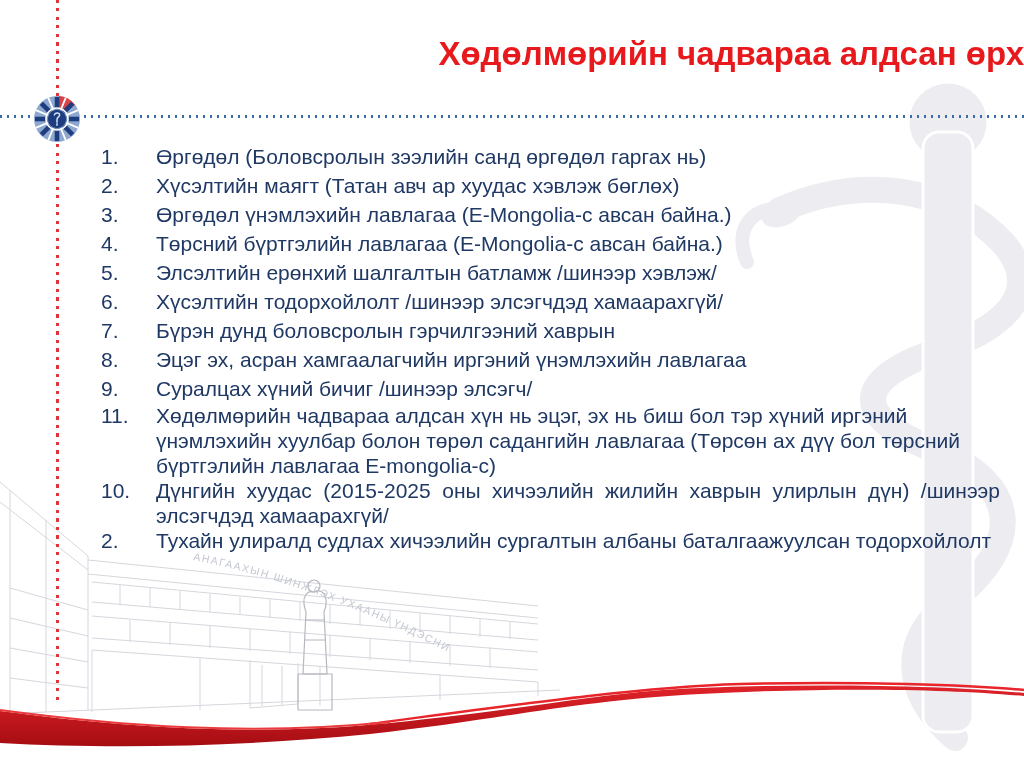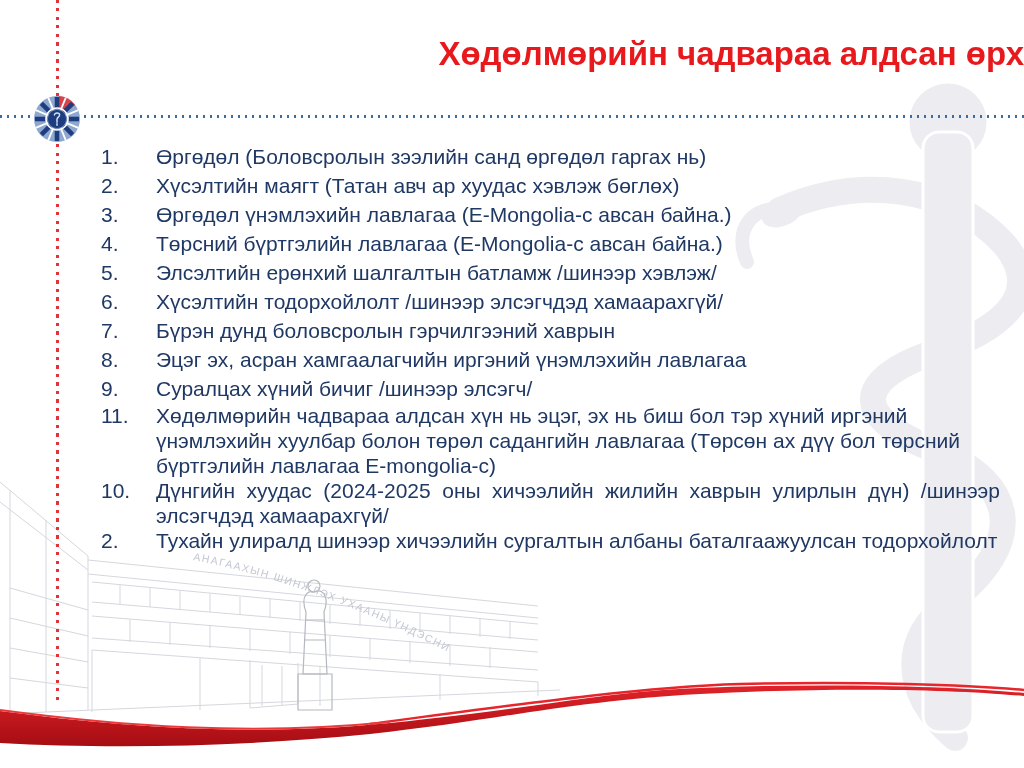--- a/index.html
+++ b/index.html
@@ -162,25 +162,25 @@
     <li>
         <span class="num">9.</span>
         <span class="txt">Суралцах хүний бичиг /шинээр элсэгч/</span>
       </li>
     <li class="compact">
         <span class="num">11.</span>
         <span class="txt">Хөдөлмөрийн чадвараа алдсан хүн нь эцэг, эх нь биш бол тэр хүний иргэний үнэмлэхийн хуулбар болон төрөл садангийн лавлагаа (Төрсөн ах дүү бол төрсний бүртгэлийн лавлагаа E-mongolia-с)</span>
       </li>
     <li class="compact justify">
         <span class="num">10.</span>
-        <span class="txt">Дүнгийн хуудас (2024-2025 оны хичээлийн жилийн хаврын улирлын дүн) /шинээр элсэгчдэд хамаарахгүй/</span>
+        <span class="txt">Дүнгийн хуудас (2015-2025 оны хичээлийн жилийн хаврын улирлын дүн) /шинээр элсэгчдэд хамаарахгүй/</span>
       </li>
     <li class="compact">
         <span class="num">2.</span>
-        <span class="txt">Тухайн улиралд шинээр хичээлийн сургалтын албаны баталгаажуулсан тодорхойлолт</span>
+        <span class="txt">Тухайн улиралд судлах хичээлийн сургалтын албаны баталгаажуулсан тодорхойлолт</span>
       </li>
   </ol>
 
   <svg class="swoosh" width="1024" height="128" viewBox="0 0 1024 128">
     <defs>
       <linearGradient id="swg" x1="0" y1="0" x2="0" y2="1">
         <stop offset="0" stop-color="#e0232a"></stop>
         <stop offset="1" stop-color="#a50d12"></stop>
       </linearGradient>
     </defs>

